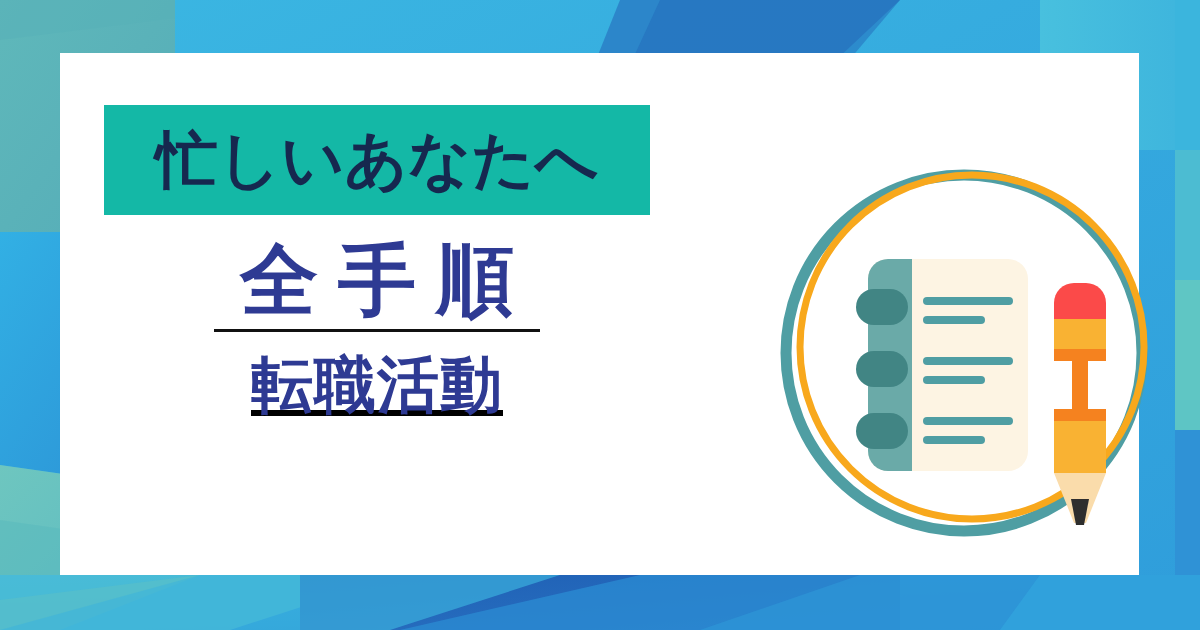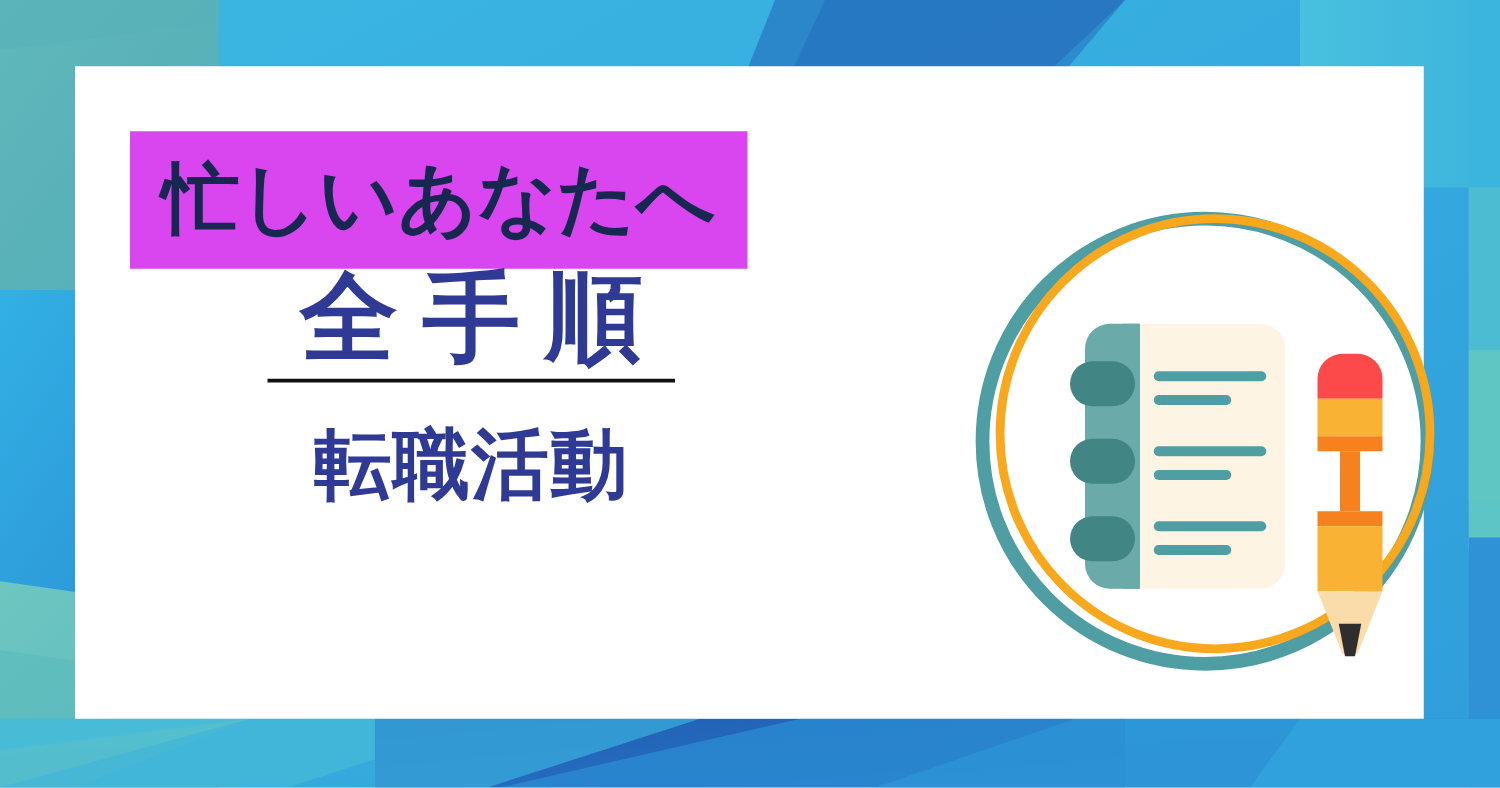--- a/index.html
+++ b/index.html
@@ -34,60 +34,62 @@
     background: #ffffff;
   }
   
   .text-col {
     position: absolute;
     left: 44px;
     top: 52px;
     width: 608px;
   }
   .eyebrow-wrap {
-    background: #d946ef;
-    width: 494px;
+    background: #14b8a6;
+    width: 546px;
     height: 110px;
     display: flex;
     align-items: center;
     justify-content: center;
     box-sizing: border-box;
   }
   .eyebrow {
     color: #16284f;
     font-size: 62px;
     font-weight: bold;
     line-height: 1;
     letter-spacing: 0px;
     white-space: nowrap;
   }
   .headline-wrap {
     width: 546px;
+    margin-top: 26px;
     text-align: center;
   }
   .headline {
     color: #2e3a93;
     font-size: 78px;
     font-weight: bold;
     line-height: 1.0;
     letter-spacing: 20px;
     padding-left: 20px;
     white-space: nowrap;
     display: inline-block;
   }
   .rule {
     width: 326px;
     height: 3px;
     background: #111111;
     margin: 10px auto 0 auto;
   }
   .sub-wrap {
     width: 546px;
-    margin-top: 30px;
+    margin-top: 16px;
     text-align: center;
+    text-decoration: underline;
   }
   .subline {
     color: #2e3a93;
     font-size: 62px;
     font-weight: bold;
     line-height: 1.18;
     letter-spacing: 1px;
     white-space: nowrap;
   }
   

